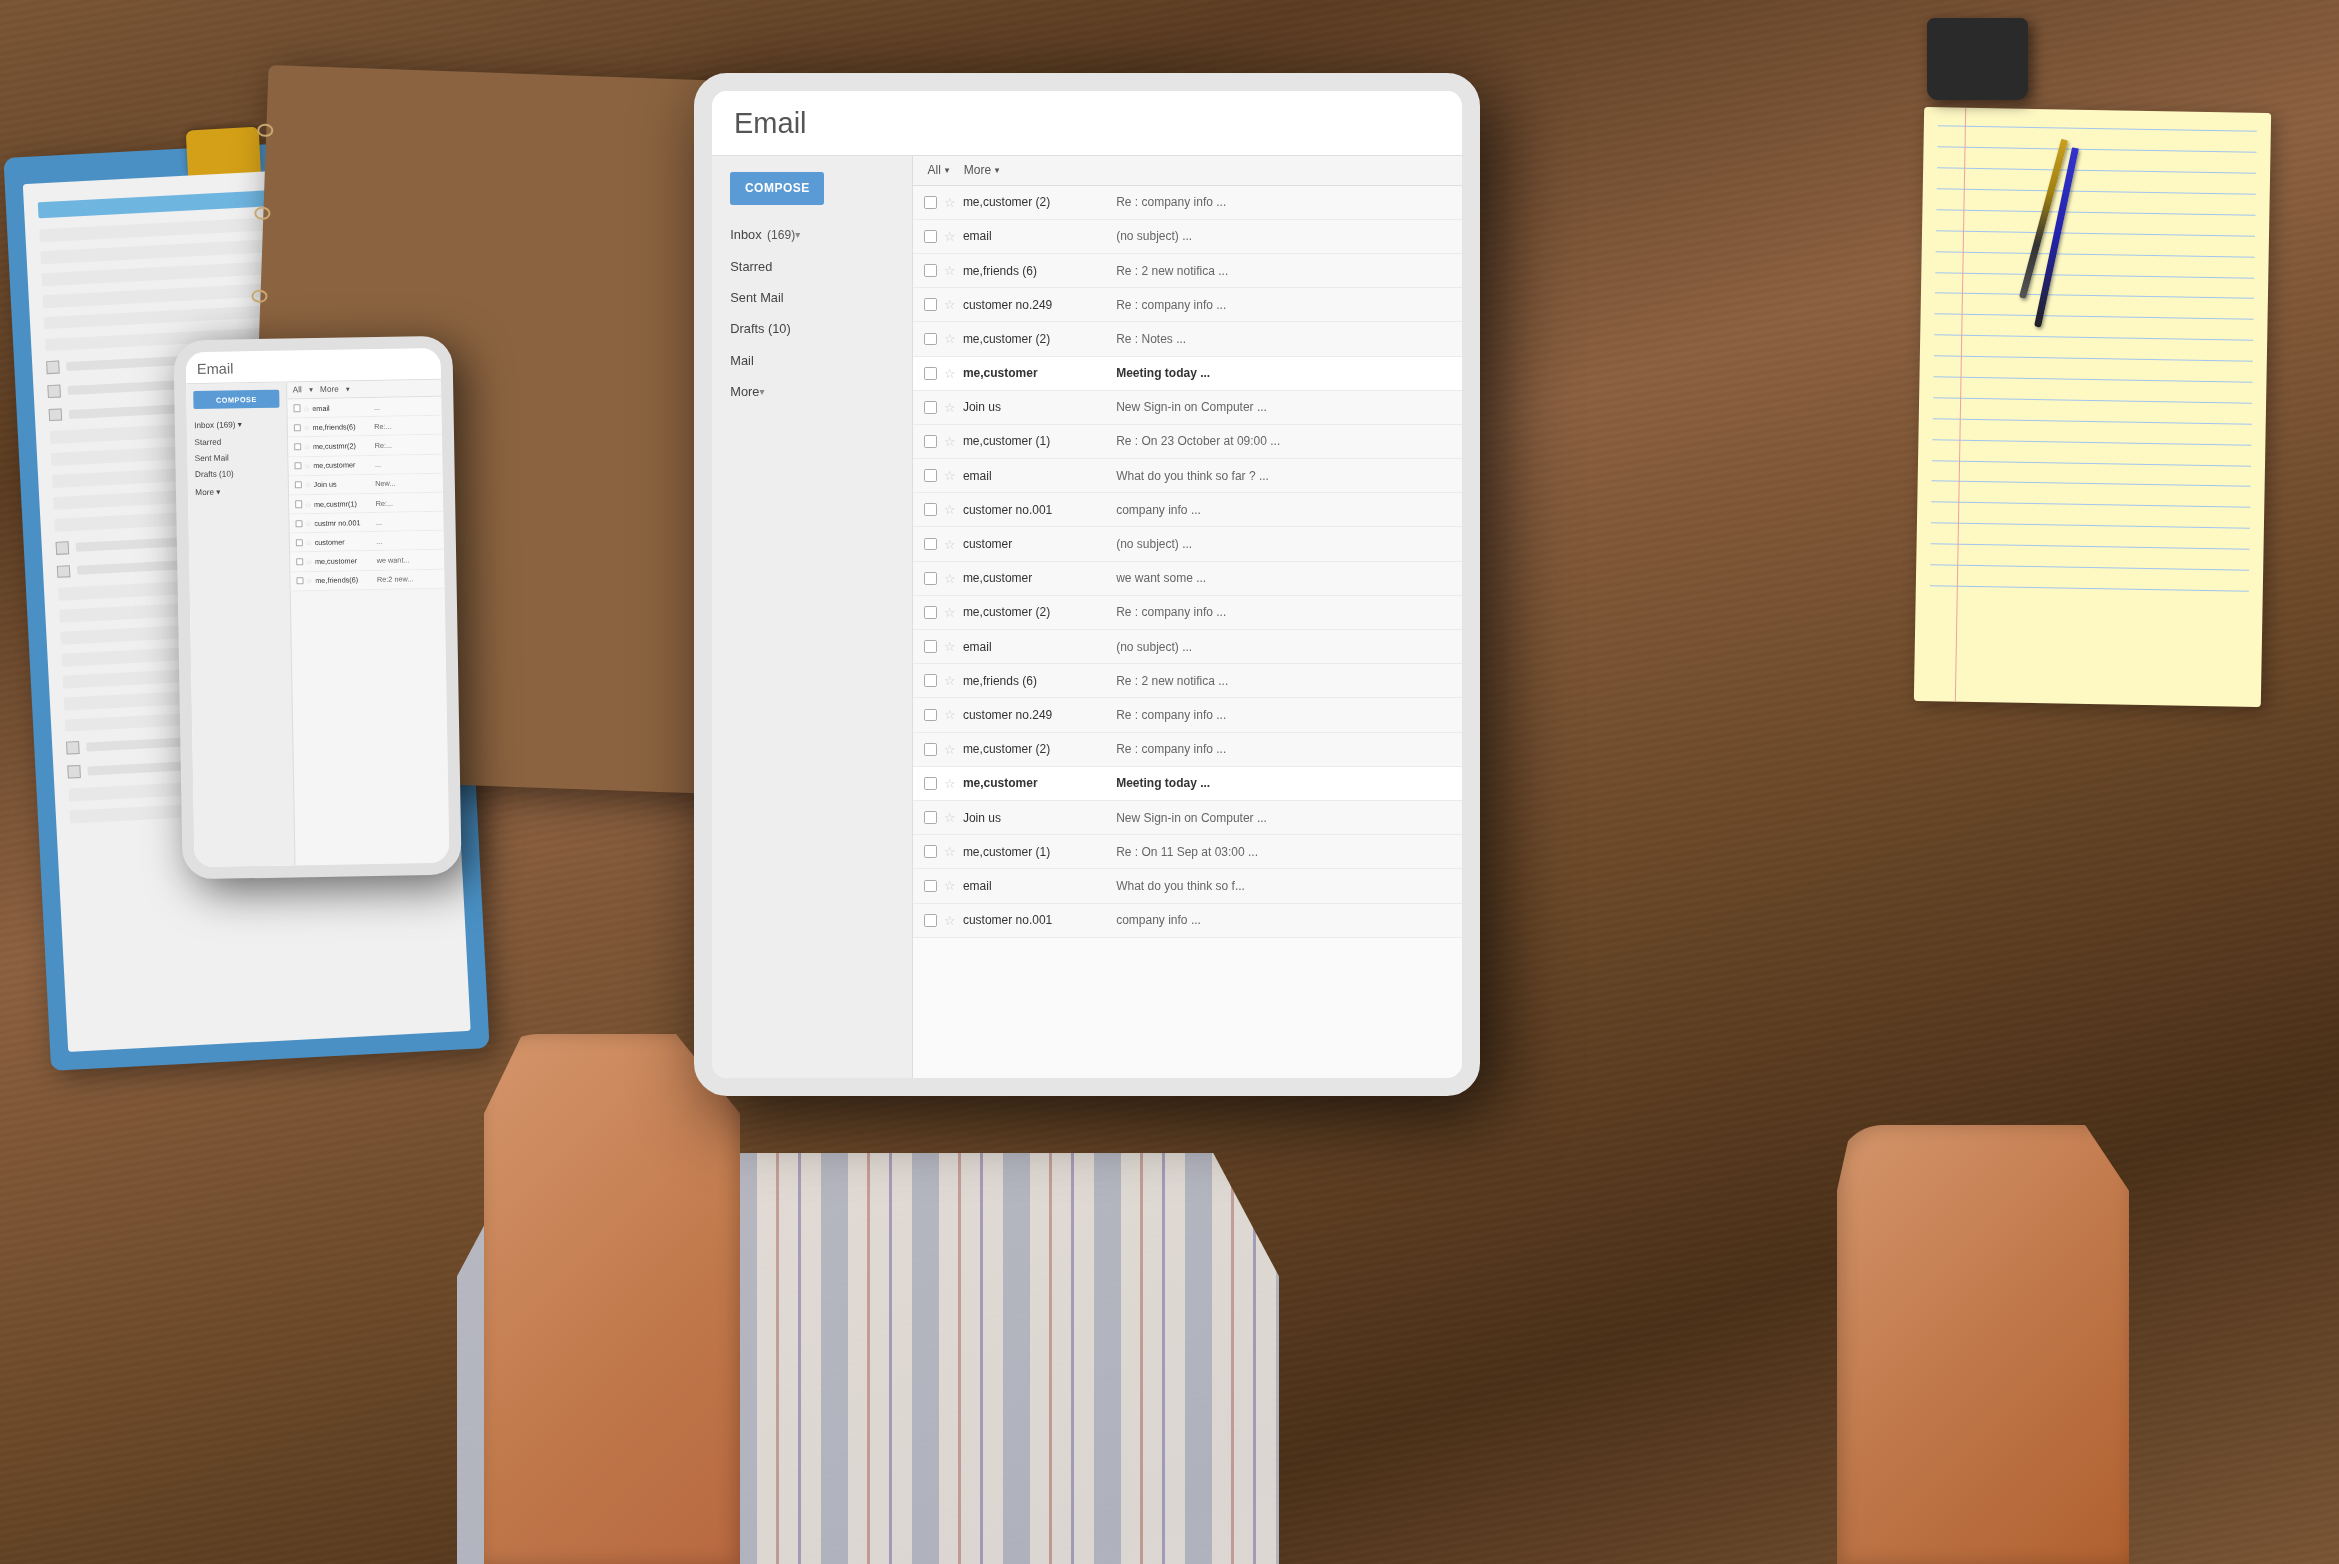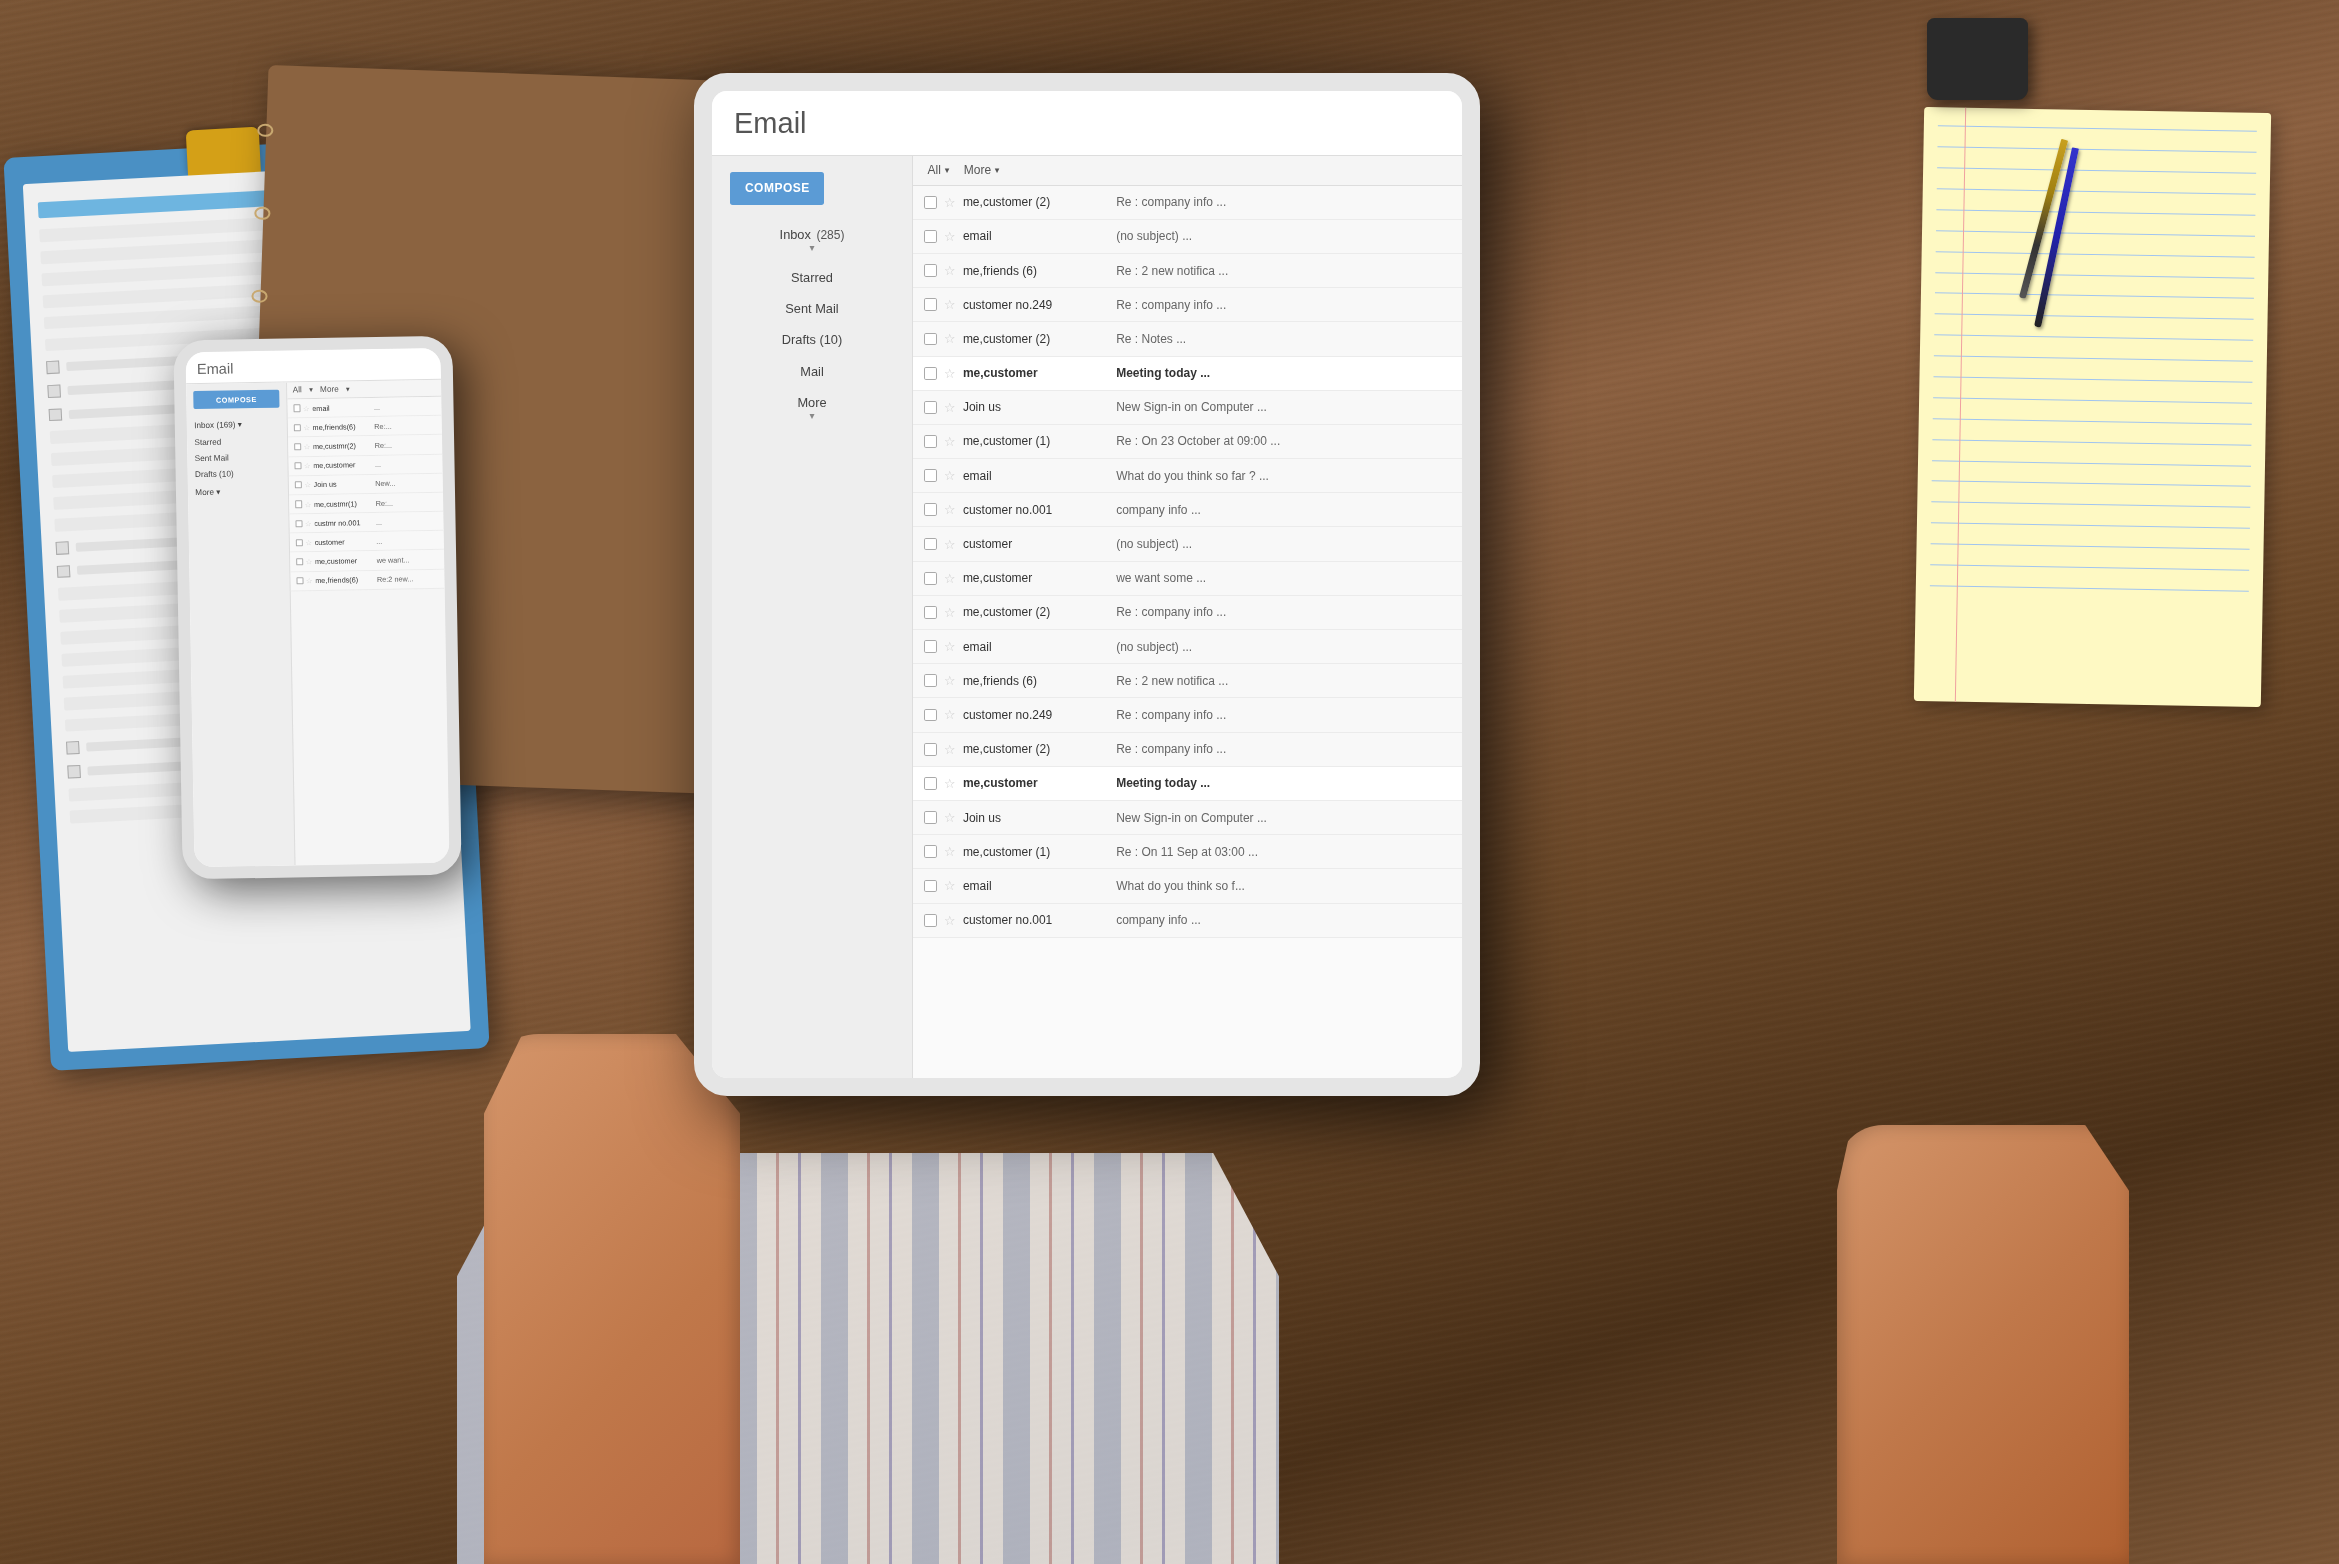--- a/index.html
+++ b/index.html
@@ -239,21 +239,20 @@
     }
 
     .sidebar-item {
       padding: 8.2px 18.3px;
       font-size: 12.8px;
       color: #444;
       cursor: pointer;
       display: flex;
       align-items: center;
       justify-content: flex-start;
-      flex-direction: column;
     }
 
     .sidebar-item-label { display: flex; align-items: center; gap: 5.5px; }
     .inbox-count { color: #555; font-size: 12px; }
     .chevron { font-size: 10px; color: #888; }
 
     
     .mail-area {
       flex: 1;
       display: flex;
@@ -596,21 +595,21 @@
       <div class="email-title">Email</div>
     </div>
 
     <div class="email-body">
 
       <div class="sidebar">
         <button class="compose-btn">COMPOSE</button>
         <div class="sidebar-item">
           <span class="sidebar-item-label">
             <span>Inbox</span>
-            <span class="inbox-count">(285)</span>
+            <span class="inbox-count">(169)</span>
           </span>
           <span class="chevron">▾</span>
         </div>
         <div class="sidebar-item">
           <span>Starred</span>
         </div>
         <div class="sidebar-item">
           <span>Sent Mail</span>
         </div>
         <div class="sidebar-item">

